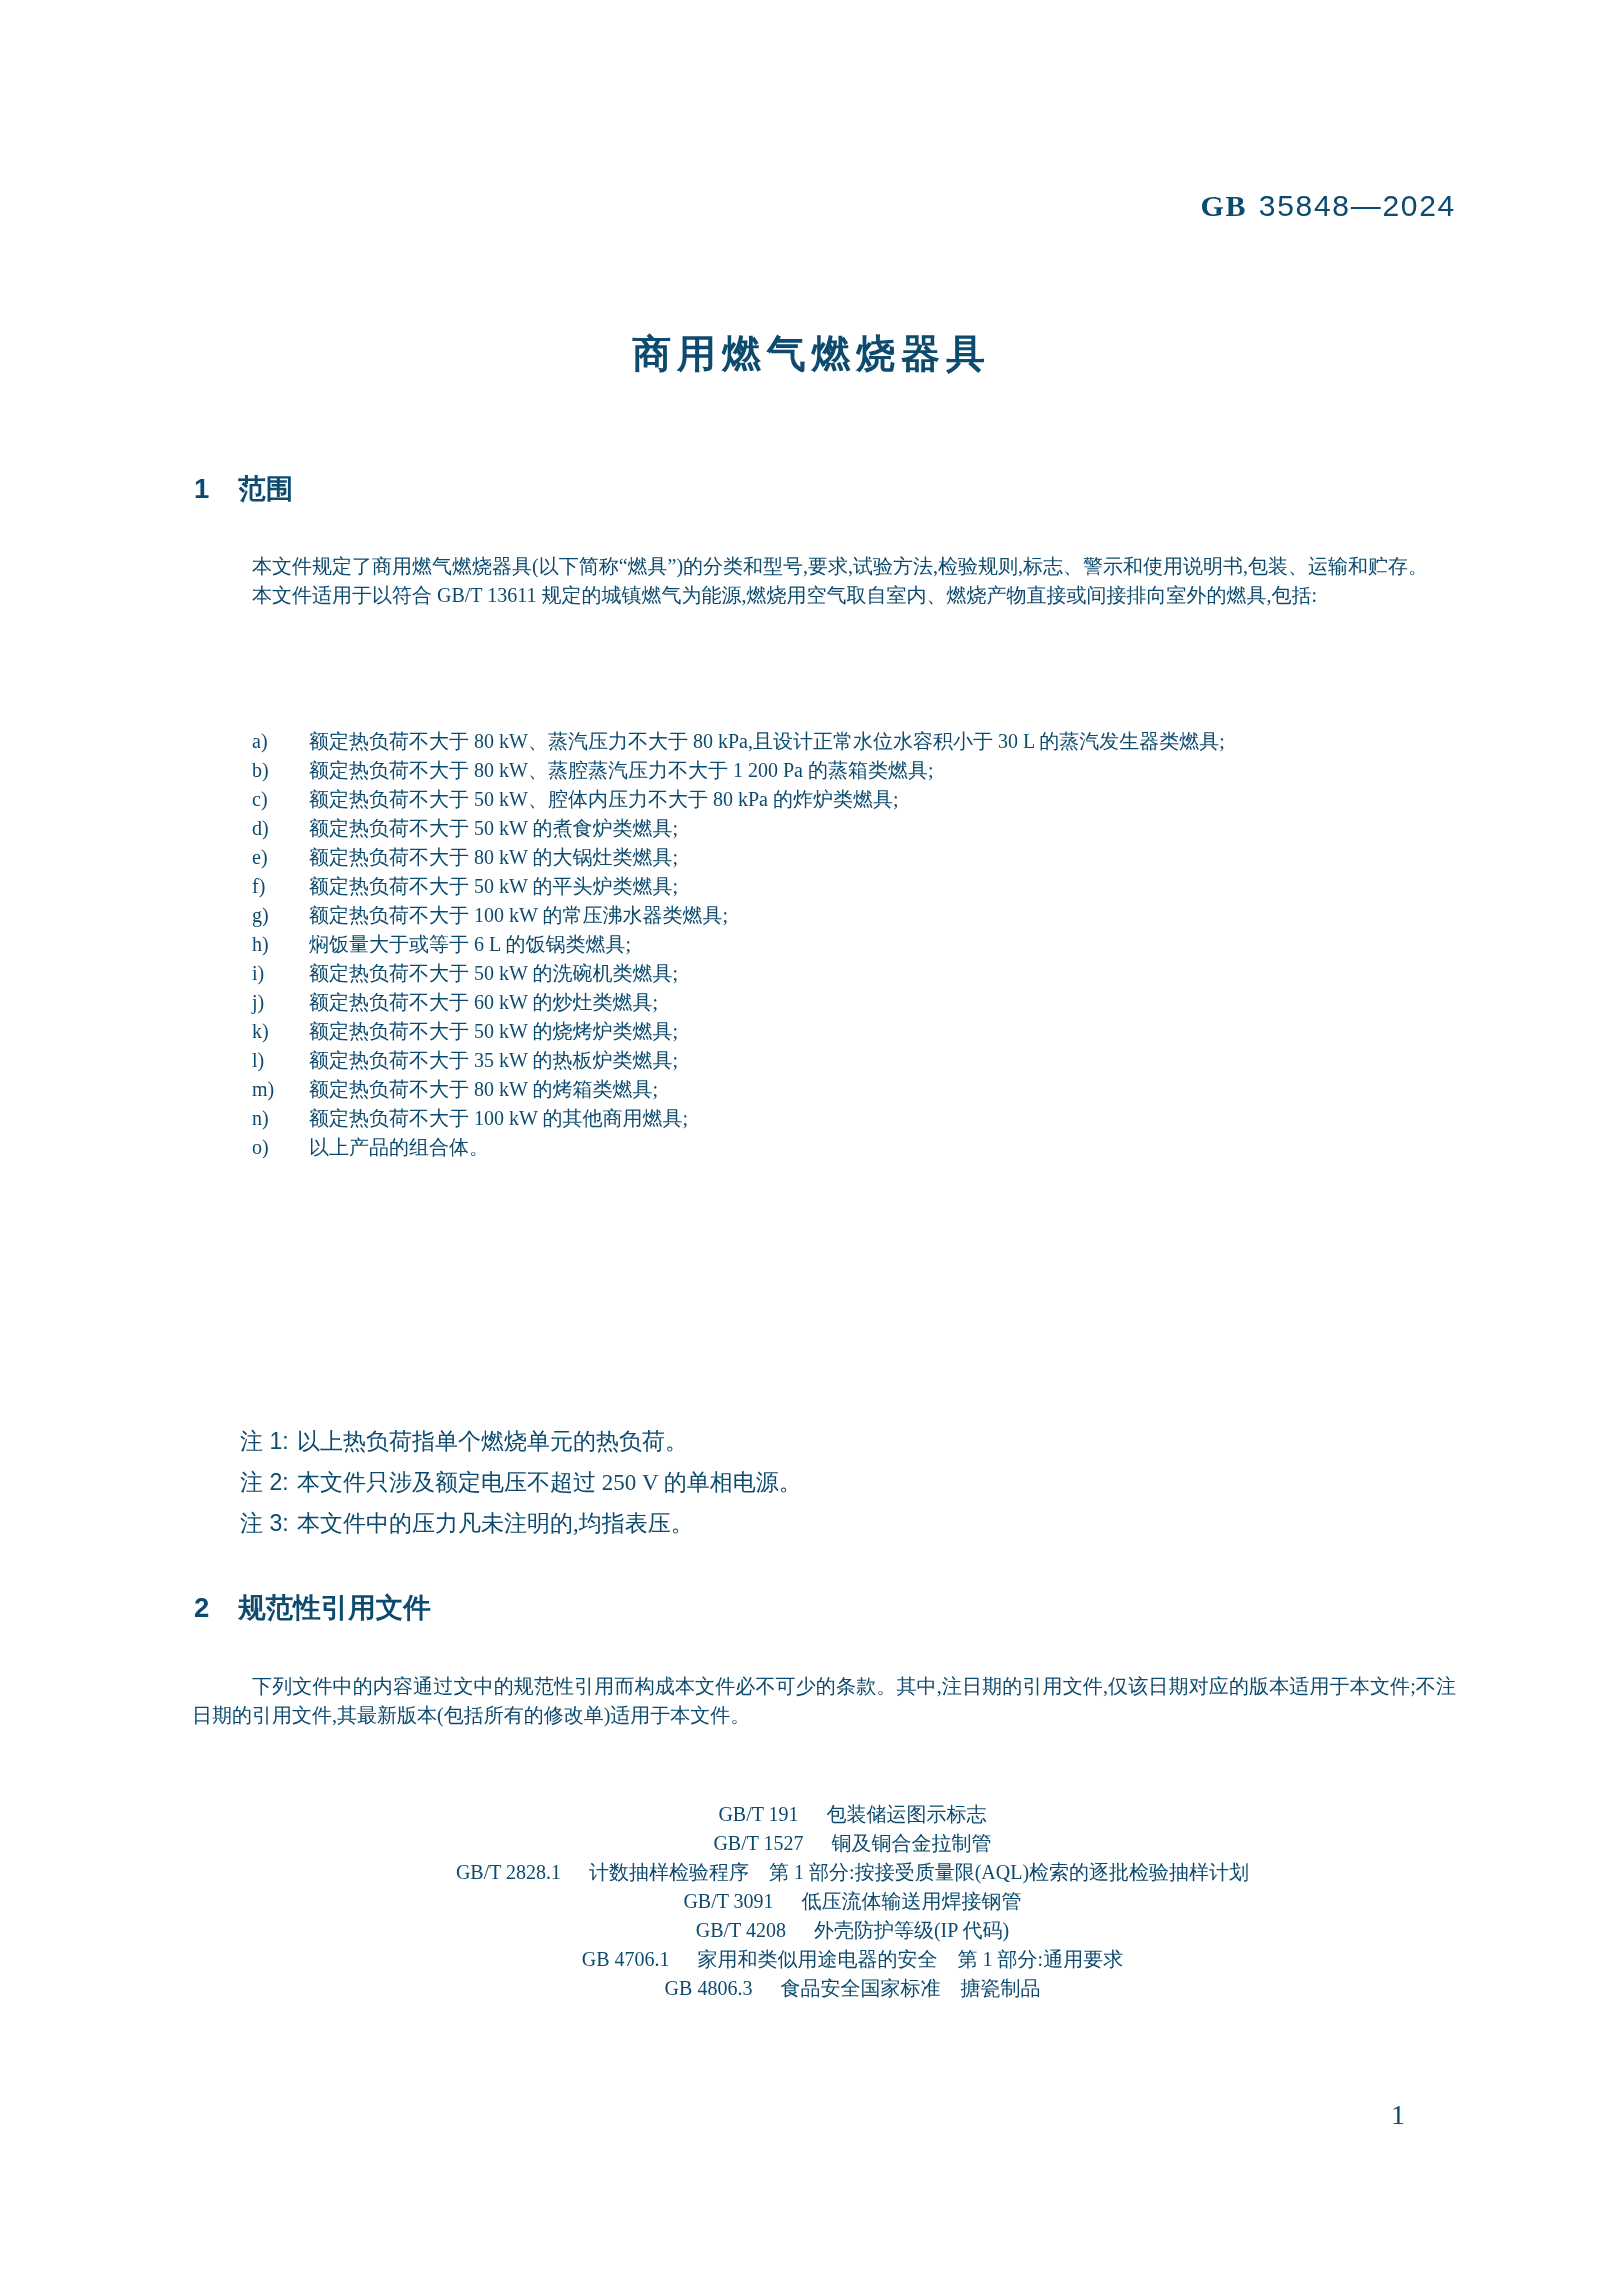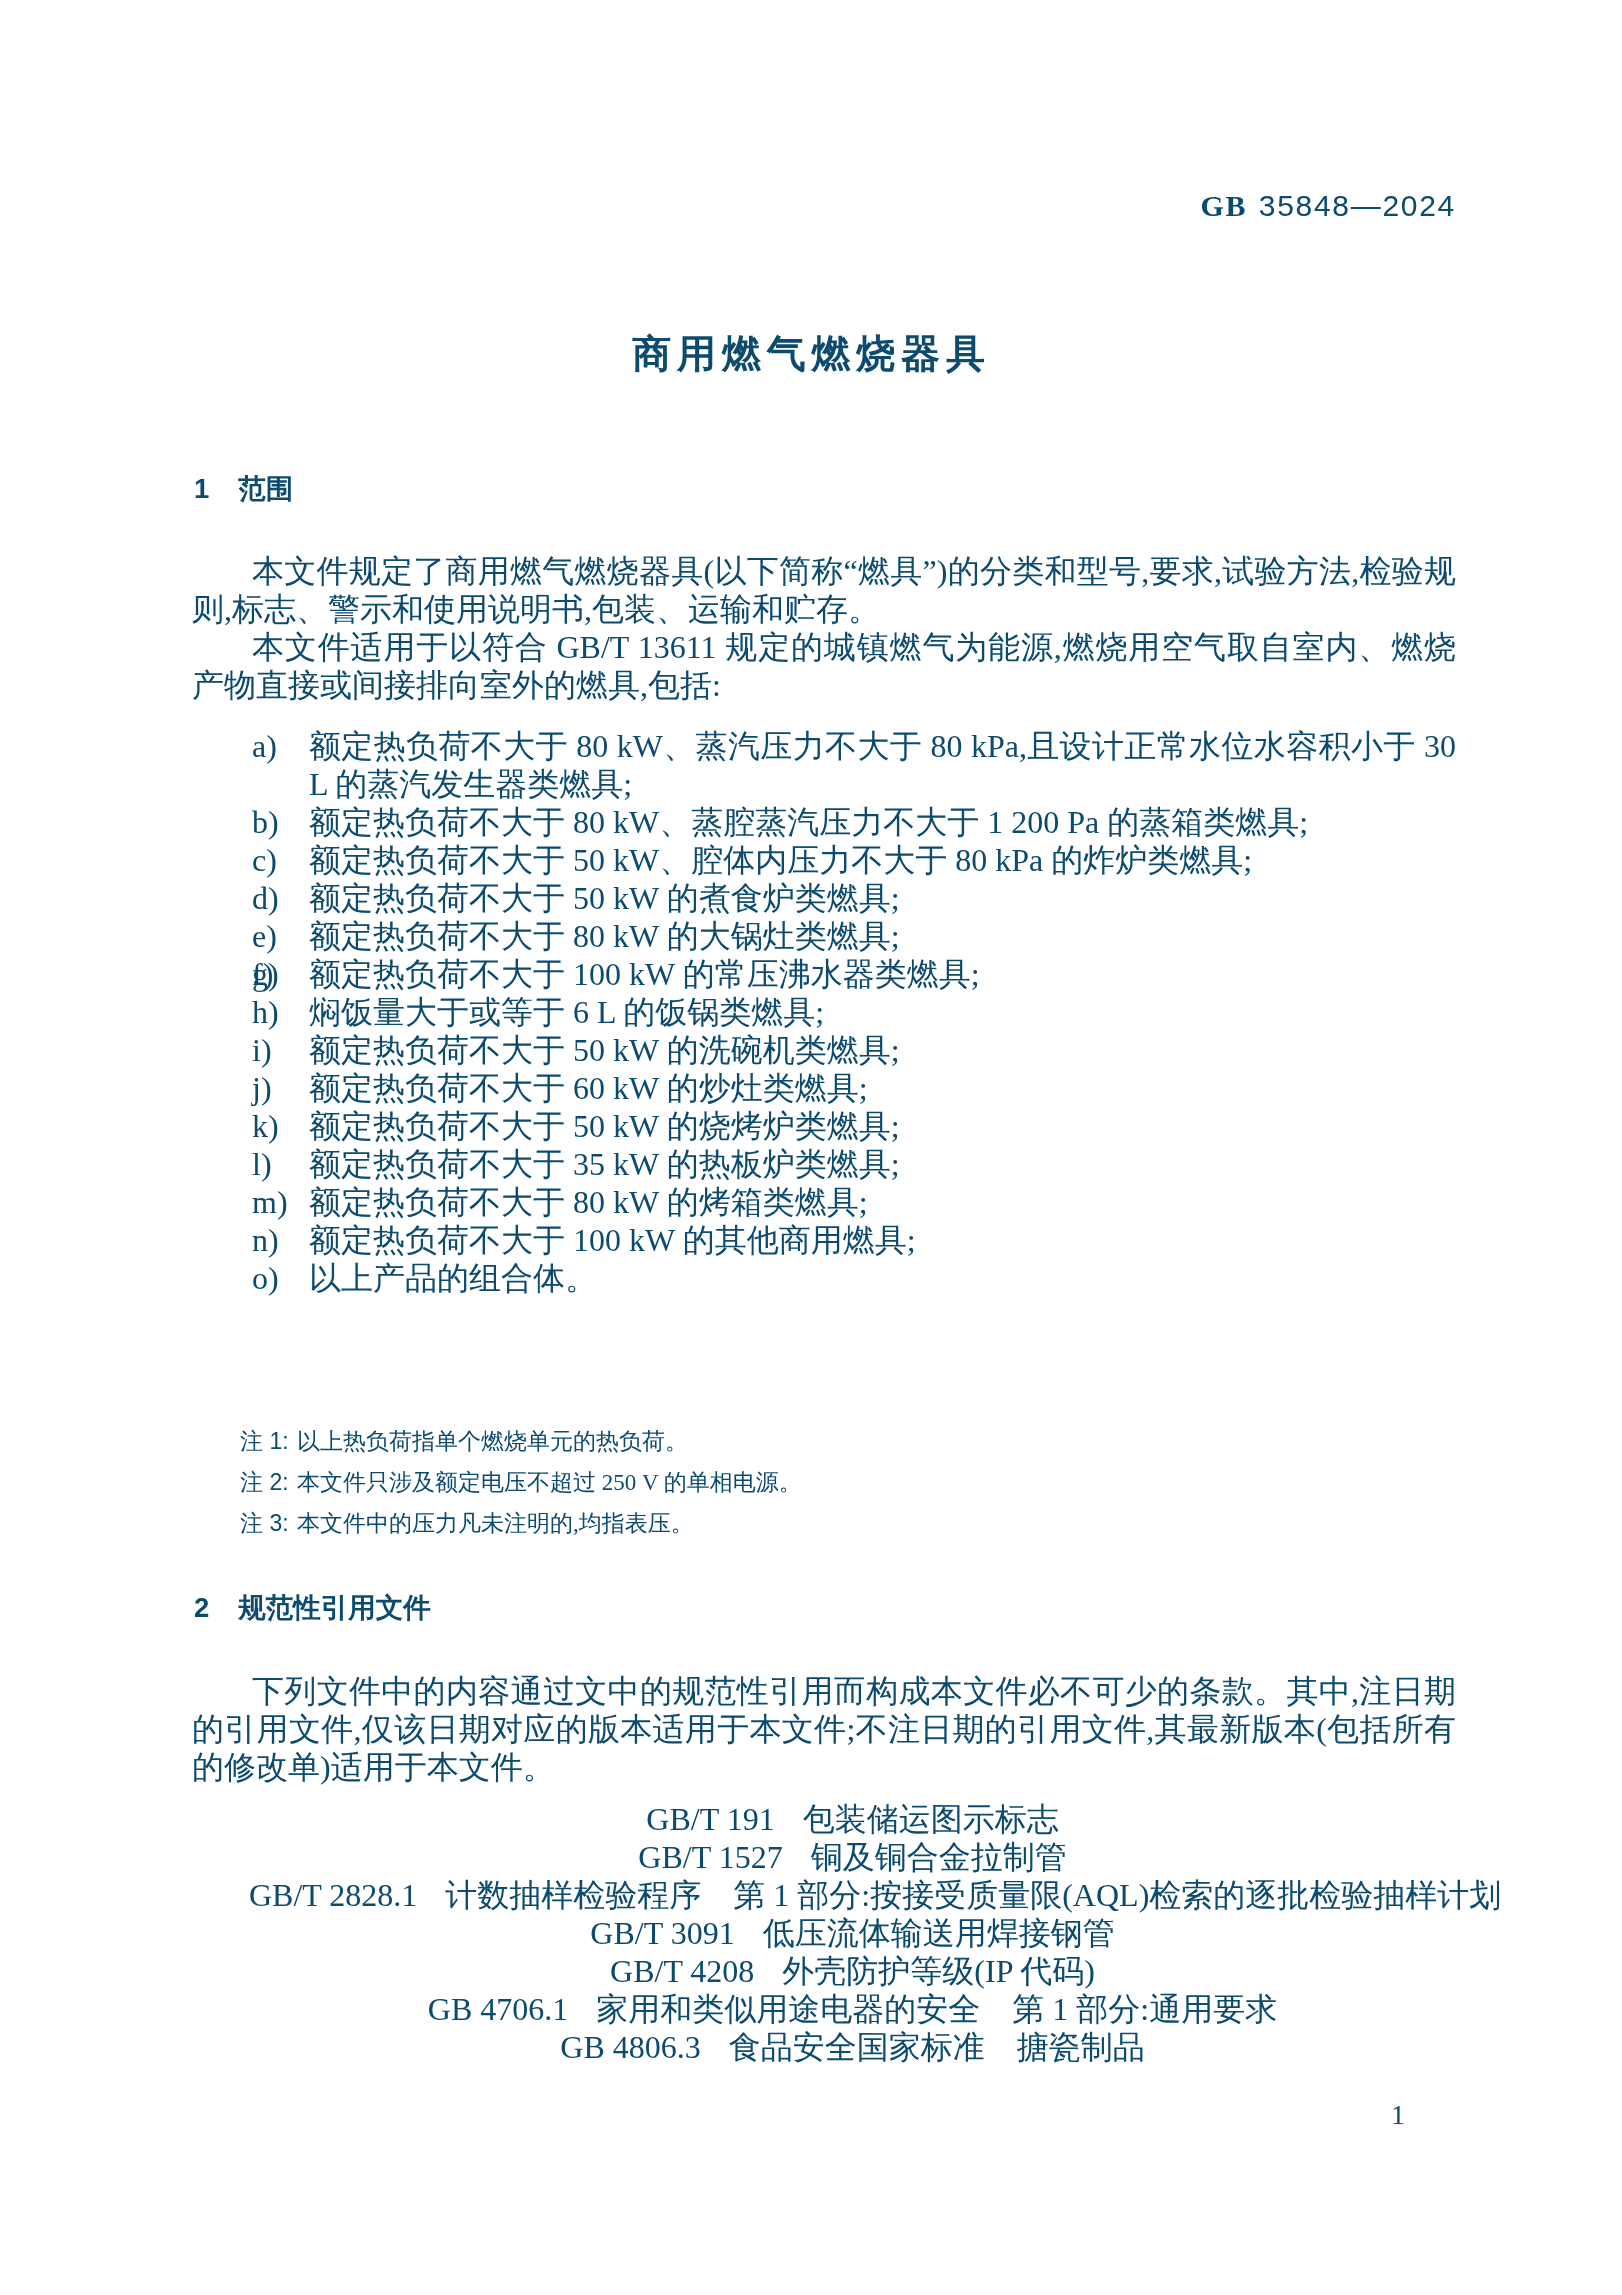--- a/index.html
+++ b/index.html
@@ -62,22 +62,22 @@
   }
   .clause-heading .num { margin-right: 29px; }
   #heading-scope { top: 472px; }
   #heading-normrefs { top: 1591px; }
 
   
   .block {
     position: absolute;
     left: 192px;
     width: 1264px;
-    font-size: 32px;
-    line-height: 38px;
+    font-size: 20px;
+    line-height: 29px;
   }
   .block p { margin: 0; }
   .para {
     text-align: justify;
     text-indent: 60px;
   }
   #scope-paras { top: 552px; }
   #normrefs-para { top: 1672px; }
 
   
@@ -138,21 +138,21 @@
     <p class="para">本文件适用于以符合 GB/T 13611 规定的城镇燃气为能源,燃烧用空气取自室内、燃烧产物直接或间接排向室外的燃具,包括:</p>
   </div>
 
   <div class="block" id="scope-list">
     <ol>
       <li><span class="li-label">a)</span><span>额定热负荷不大于 80 kW、蒸汽压力不大于 80 kPa,且设计正常水位水容积小于 30 L 的蒸汽发生器类燃具;</span></li>
       <li><span class="li-label">b)</span><span>额定热负荷不大于 80 kW、蒸腔蒸汽压力不大于 1 200 Pa 的蒸箱类燃具;</span></li>
       <li><span class="li-label">c)</span><span>额定热负荷不大于 50 kW、腔体内压力不大于 80 kPa 的炸炉类燃具;</span></li>
       <li><span class="li-label">d)</span><span>额定热负荷不大于 50 kW 的煮食炉类燃具;</span></li>
       <li><span class="li-label">e)</span><span>额定热负荷不大于 80 kW 的大锅灶类燃具;</span></li>
-      <li><span class="li-label">f)</span></li>
+      <li><span class="li-label">f)</span><span>额定热负荷不大于 50 kW 的平头炉类燃具;</span></li>
       <li><span class="li-label">g)</span><span>额定热负荷不大于 100 kW 的常压沸水器类燃具;</span></li>
       <li><span class="li-label">h)</span><span>焖饭量大于或等于 6 L 的饭锅类燃具;</span></li>
       <li><span class="li-label">i)</span><span>额定热负荷不大于 50 kW 的洗碗机类燃具;</span></li>
       <li><span class="li-label">j)</span><span>额定热负荷不大于 60 kW 的炒灶类燃具;</span></li>
       <li><span class="li-label">k)</span><span>额定热负荷不大于 50 kW 的烧烤炉类燃具;</span></li>
       <li><span class="li-label">l)</span><span>额定热负荷不大于 35 kW 的热板炉类燃具;</span></li>
       <li><span class="li-label">m)</span><span>额定热负荷不大于 80 kW 的烤箱类燃具;</span></li>
       <li><span class="li-label">n)</span><span>额定热负荷不大于 100 kW 的其他商用燃具;</span></li>
       <li><span class="li-label">o)</span><span>以上产品的组合体。</span></li>
     </ol>

